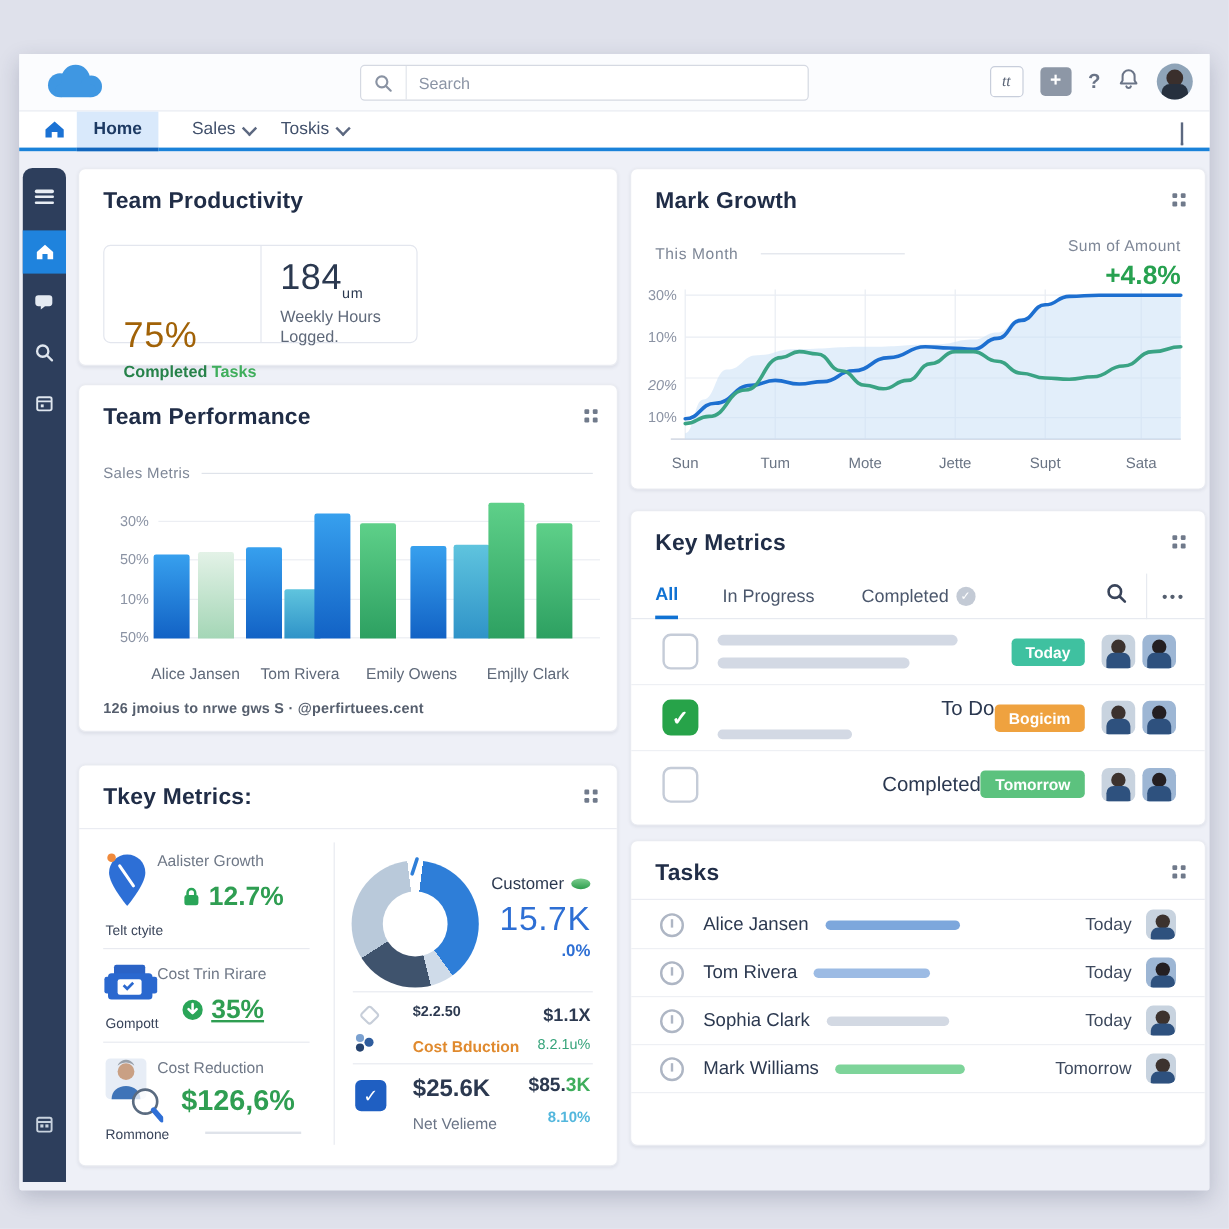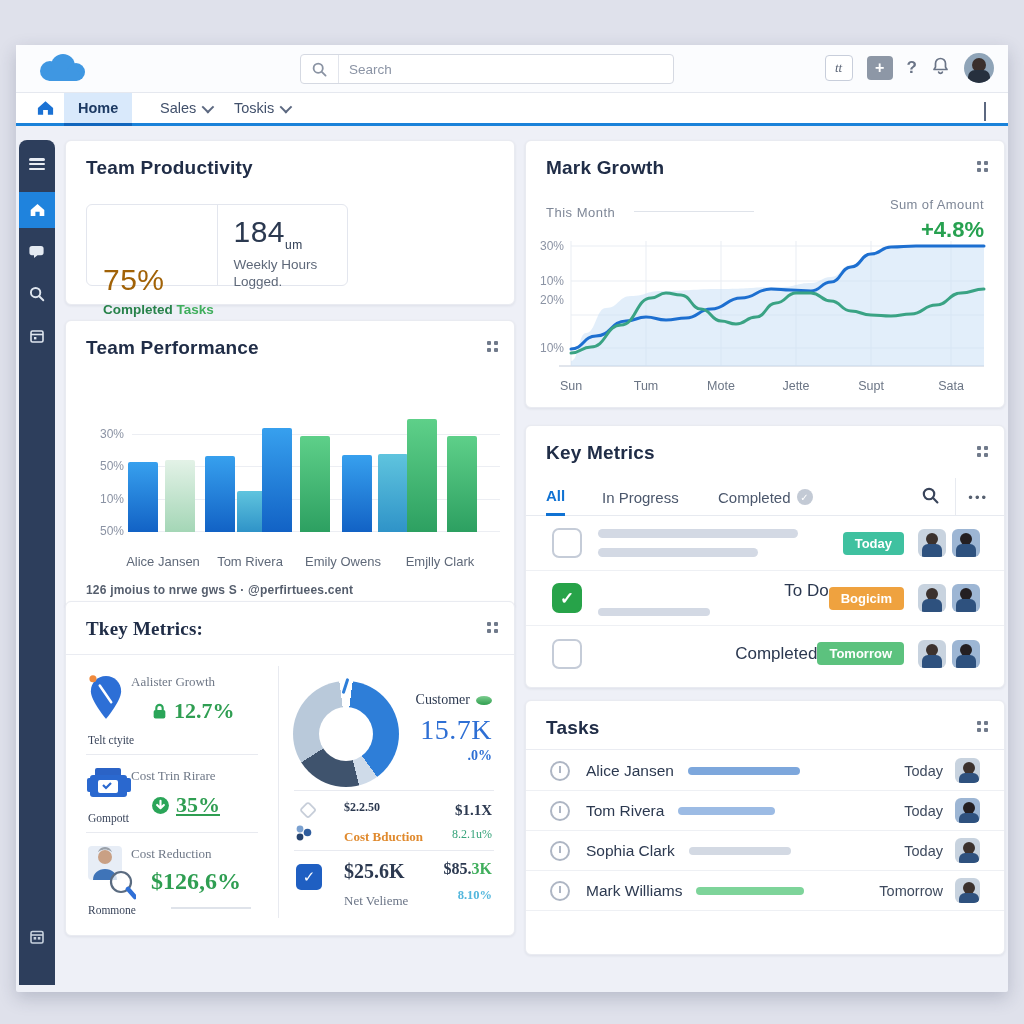--- a/index.html
+++ b/index.html
@@ -72,21 +72,21 @@
   .plot-bars { position:absolute; left:20px; top:88px; right:14px; height:140px; }
   .ytick { position:absolute; left:0; width:38px; text-align:right; font-size:12px; color:#8b93a4; }
   .gridline-h { position:absolute; left:46px; right:0; border-top:1px solid #eceef3; }
   .bars-area { position:absolute; left:42px; right:0; bottom:17px; height:113px; }
   .pbar { position:absolute; bottom:0; width:30px; border-radius:2px 2px 0 0; }
   .xlabels { position:absolute; left:62px; top:233px; right:0; height:16px; }
   .xlabel { position:absolute; transform:translateX(-50%); font-size:13px; color:#5f6979; white-space:nowrap; }
   .chart-foot { position:absolute; left:20px; top:262px; font-size:12px; font-weight:bold; color:#555e6d; letter-spacing:.2px; }
 
   
-  #card-keystats { left:49px; top:556px; width:450px; height:335px;font-family:Liberation Serif, serif; }
+  #card-keystats { left:49px; top:592px; width:450px; height:335px; }
   .ks-divider-top { position:absolute; left:0; right:0; top:52px; border-top:1px solid #eaecf2; }
   .ks-vdiv { position:absolute; left:212px; top:64px; height:252px; border-left:1px solid #e8eaf0; }
   .stat-title { position:absolute; left:65px; font-size:13px; color:#6f7887; }
   .stat-value { position:absolute; left:65px; font-size:22px; font-weight:bold; color:#2f9e52; display:flex; align-items:center; gap:6px; }
   .stat-caption { position:absolute; font-size:11.5px; color:#39445a; }
   .stat-hr { position:absolute; left:20px; width:172px; border-top:1px solid #e8eaf0; }
   .donut { position:absolute; left:227px; top:79px; width:106px; height:106px; border-radius:50%; }
   .donut::after { content:""; position:absolute; left:26px; top:26px; width:54px; height:54px; background:#fff; border-radius:50%; }
   .donut-needle { position:absolute; left:278px; top:76px; width:3px; height:16px; background:#2e7ed8; transform:rotate(18deg); border-radius:2px; }
   .cust-block { position:absolute; right:22px; top:90px; text-align:right; }
@@ -257,20 +257,24 @@
     </div>
   </div>
 
   <div class="card" id="card-performance">
     <div class="card-title">Team Performance</div>
     <div class="grid-ico">
         <i></i>
         <i></i>
         <i></i>
         <i></i>
+      </div>
+    <div class="sub-row">
+        <span class="sub-label">Sales Metris</span>
+        <span class="rule"></span>
       </div>
     <div class="plot-bars">
       <div id="perf-yaxis">
           <span class="ytick" style="top: 18px;">30%</span>
           <div class="gridline-h" style="top: 25px;"></div>
           <span class="ytick" style="top: 50px;">50%</span>
           <div class="gridline-h" style="top: 57px;"></div>
           <span class="ytick" style="top: 83px;">10%</span>
           <div class="gridline-h" style="top: 90px;"></div>
           <span class="ytick" style="top: 115px;">50%</span>
@@ -434,21 +438,21 @@
         <line x1="45" y1="74" x2="458" y2="74" stroke="#e9edf3" stroke-width="1"></line>
         <line x1="45" y1="107" x2="458" y2="107" stroke="#e9edf3" stroke-width="1"></line>
         <line x1="33" y1="125" x2="458" y2="125" stroke="#d7dce6" stroke-width="1.5"></line>
         <path d="M45 120 C52.5 120 52.5 92 60 92 C70 92 70 67 80 67 C92.5 67 92.5 55 105 55 C120 55 120 50 135 50 C165 50 165 48 195 48 C225 48 225 46 255 46 C270 46 270 42 285 42 C295 42 295 36 305 36 C315 36 315 24 325 24 C335 24 335 12 345 12 C355 12 355 7 365 7 C377.5 7 377.5 5 390 5 C424 5 424 5 458 5 L458 125 L45 125 Z" fill="#cbe0f5" opacity="0.55"></path>
         <path d="M45 108 C57.5 108 57.5 95 70 95 C85 95 85 80 100 80 C110 80 110 76 120 76 C130 76 130 79 140 79 C150 79 150 77 160 77 C172.5 77 172.5 68 185 68 C200 68 200 57 215 57 C230 57 230 48 245 48 C255 48 255 49 265 49 C275 49 275 50 285 50 C295 50 295 41 305 41 C315 41 315 26 325 26 C335 26 335 13 345 13 C355 13 355 6 365 6 C377.5 6 377.5 5 390 5 C424 5 424 5 458 5" fill="none" stroke="#1d6fd0" stroke-width="3" stroke-linecap="round"></path>
         <path d="M45 112 C55 112 55 106 65 106 C80 106 80 84 95 84 C110 84 110 57 125 57 C132.5 57 132.5 52 140 52 C147.5 52 147.5 54 155 54 C165 54 165 68 175 68 C185 68 185 80 195 80 C202.5 80 202.5 83 210 83 C220 83 220 76 230 76 C240 76 240 62 250 62 C260 62 260 52 270 52 C277.5 52 277.5 52 285 52 C295 52 295 60 305 60 C315 60 315 70 325 70 C335 70 335 74 345 74 C355 74 355 75 365 75 C375 75 375 73 385 73 C397.5 73 397.5 64 410 64 C422.5 64 422.5 52 435 52 C446.5 52 446.5 48 458 48" fill="none" stroke="#3aa384" stroke-width="3" stroke-linecap="round"></path>
       </svg>
     <div id="growth-ylabs">
         <span class="growth-ylab" style="left: 0px; top: 98px;">30%</span>
         <span class="growth-ylab" style="left: 0px; top: 133px;">10%</span>
-        <span class="growth-ylab" style="left: 0px; top: 152px;">20%</span>
+        <span class="growth-ylab" style="left: 0px; top: 173px; font-style: italic;">20%</span>
         <span class="growth-ylab" style="left: 0px; top: 200px;">10%</span>
       </div>
     <div class="growth-xrow" id="growth-xlabs">
         <span class="growth-xlab" style="left: 45px;">Sun</span>
         <span class="growth-xlab" style="left: 120px;">Tum</span>
         <span class="growth-xlab" style="left: 195px;">Mote</span>
         <span class="growth-xlab" style="left: 270px;">Jette</span>
         <span class="growth-xlab" style="left: 345px;">Supt</span>
         <span class="growth-xlab" style="left: 425px;">Sata</span>
       </div>

